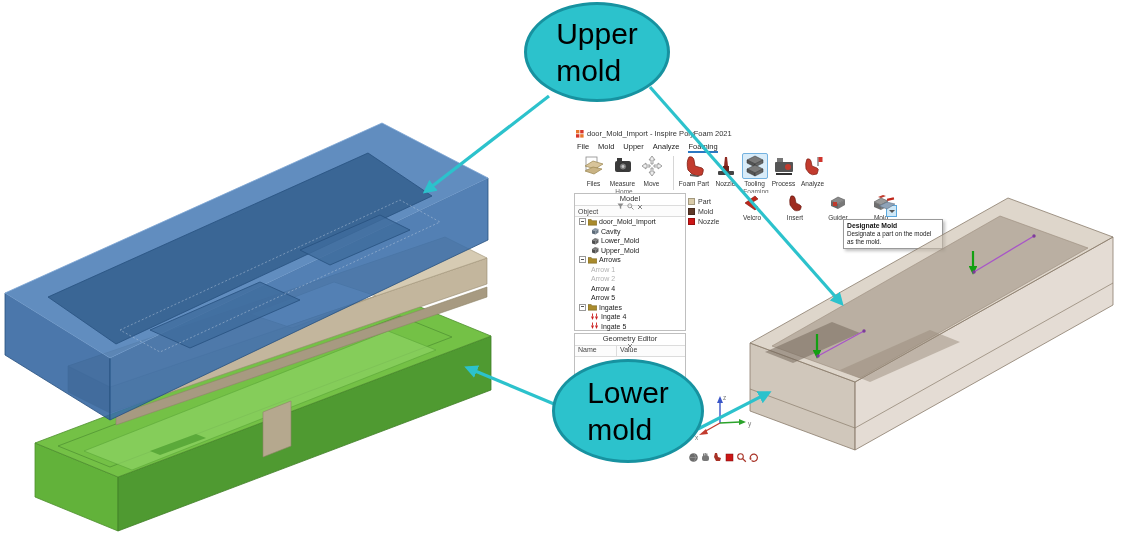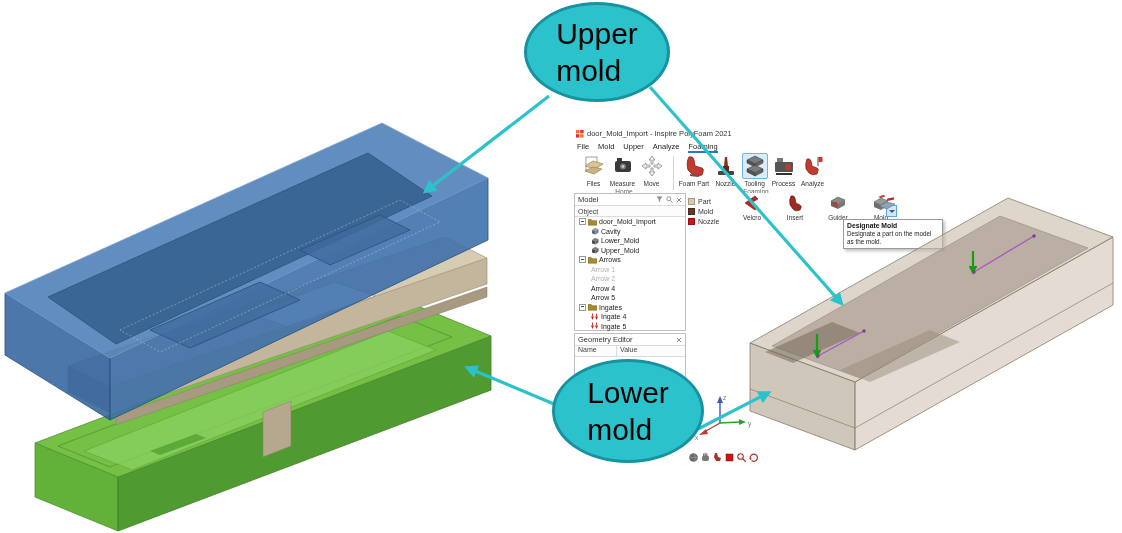--- a/index.html
+++ b/index.html
@@ -21,21 +21,21 @@
   .rtool.wide{width:34px;}
   .rtool .ricon{width:24px;height:24px;display:flex;align-items:center;justify-content:center;border:1px solid transparent;}
   .rtool.active .ricon{background:#d9ecf9;border:1px solid #74b2e0;border-radius:2px;}
   .rtool .rlabel{font-size:6.5px;color:#333;margin-top:1px;white-space:nowrap;}
   .rgrouplabel{text-align:center;font-size:6.5px;color:#666;margin-top:1px;}
   .rsep{position:absolute;top:3px;height:34px;width:1px;background:#d6d6d6;}
 
   
   .leftcol{position:absolute;left:0;top:66px;width:114px;bottom:0;background:#fff;}
   .panel{position:absolute;left:1px;width:112px;border:1px solid #bfbfbf;background:#fff;box-sizing:border-box;}
-  .phead{height:11px;display:flex;align-items:center;justify-content:space-between;padding:0 3px;}
+  .phead{height:11px;display:flex;align-items:center;justify-content:space-between;padding:0 3px;flex-direction:column;}
   .phead .ptitle{font-size:7.5px;color:#333;}
   .phead .picons{display:flex;gap:3px;align-items:center;}
   .colhead{height:10px;border-top:1px solid #dcdcdc;border-bottom:1px solid #dcdcdc;display:flex;align-items:center;padding-left:3px;background:#fcfcfc;}
   .colhead span{font-size:7px;color:#444;}
   .trow{height:9.5px;display:flex;align-items:center;gap:2px;font-size:7px;color:#1a1a1a;white-space:nowrap;}
   .trow.lvl1{padding-left:4px;}
   .trow.lvl2{padding-left:16px;}
   .trow .muted{color:#b2b2b2;}
   .exp{width:5px;height:5px;border:1px solid #999;position:relative;flex:0 0 auto;}
   .exp::after{content:"";position:absolute;left:1px;right:1px;top:1.5px;height:1px;background:#555;}

